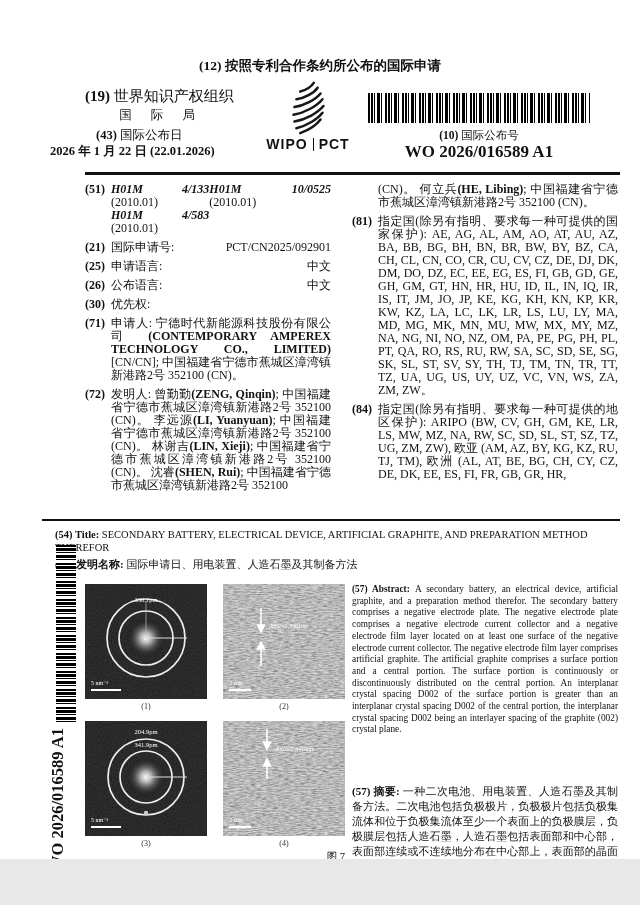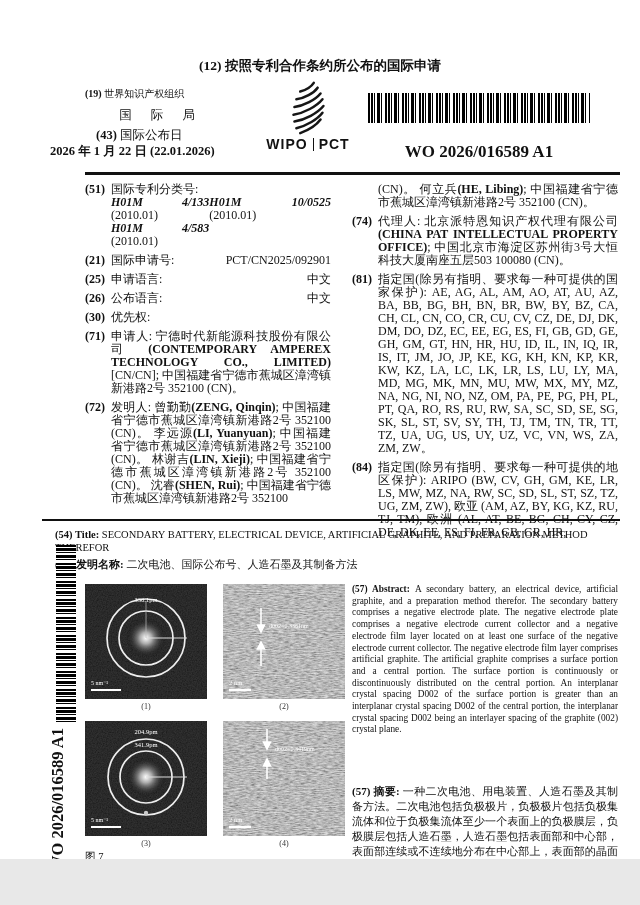--- a/index.html
+++ b/index.html
@@ -2,21 +2,21 @@
 <html><head>
 <meta charset="utf-8">
 <style>
   html,body{margin:0;padding:0;background:#e8e8e8;}
   .page{position:relative;width:640px;height:859px;background:#ffffff;margin:0 auto;
         font-family:"Liberation Serif","DejaVu Serif",serif;color:#111;overflow:hidden;}
   .b{font-weight:bold;}
   .bi{font-weight:bold;font-style:italic;}
   
   .line12{position:absolute;top:57px;left:0;width:100%;text-align:center;font-size:13.5px;font-weight:bold;}
-  .org-line{position:absolute;top:87px;left:85px;font-size:10px;}
+  .org-line{position:absolute;top:87px;left:85px;font-size:15px;}
   .org-bureau{position:absolute;top:107px;left:85px;width:152px;text-align:center;font-size:12.5px;letter-spacing:8px;}
   .pubdate-line{position:absolute;top:127px;left:96px;font-size:12.5px;}
   .pubdate-val{position:absolute;top:143px;left:50px;font-size:12.5px;font-weight:bold;text-align:right;}
   .wipo-logo{position:absolute;top:78px;left:278px;}
   .wipo-text{position:absolute;top:136px;left:256px;width:104px;display:flex;align-items:center;justify-content:center;
              font-family:"Liberation Sans","DejaVu Sans",sans-serif;font-weight:bold;font-size:14px;letter-spacing:1px;}
   .wipo-div{display:inline-block;width:1px;height:13px;background:#111;margin:0 5px;}
   .barcode-top{position:absolute;top:93px;left:368px;width:222px;height:30px;
       background:repeating-linear-gradient(90deg,#000 0 2px,#fff 2px 3px,#000 3px 5px,#fff 5px 6px,#000 6px 7px,#fff 7px 9px,#000 9px 12px,#fff 12px 13px,#000 13px 14px,#fff 14px 17px);}
   .pubno-title{position:absolute;top:128px;left:368px;width:222px;text-align:center;font-size:11.5px;}
@@ -38,21 +38,21 @@
   .cont{padding-left:26px;text-align:justify;}
   
   .title-en{position:absolute;top:528px;left:55px;width:565px;font-size:10.5px;line-height:13px;}
   .title-cn{position:absolute;top:557px;left:55px;width:565px;font-size:11px;}
   
   .figure{position:absolute;top:584px;left:85px;width:260px;}
   .fig-grid{display:grid;grid-template-columns:122px 122px;column-gap:16px;row-gap:10px;}
   .fig-cell{width:122px;}
   .fig-cell svg{display:block;}
   .fig-label{text-align:center;font-size:8px;color:#333;margin-top:3px;}
-  .fig-caption{text-align:left;font-size:10.5px;margin-top:2px;}
+  .fig-caption{text-align:right;font-size:10.5px;margin-top:2px;}
   
   .abstract-en{position:absolute;top:584px;left:352px;width:266px;font-size:9.3px;line-height:11.7px;text-align:justify;}
   .abstract-cn{position:absolute;top:784px;left:352px;width:266px;font-size:11px;line-height:15px;text-align:justify;}
   
   .barcode-side{position:absolute;top:545px;left:56px;width:20px;height:178px;
       background:repeating-linear-gradient(180deg,#000 0 2px,#fff 2px 3px,#000 3px 6px,#fff 6px 7px,#000 7px 8px,#fff 8px 10px,#000 10px 13px,#fff 13px 14px,#000 14px 15px,#fff 15px 18px);}
   .side-pubno{position:absolute;top:789px;left:-26px;width:170px;height:22px;transform:rotate(-90deg);
       font-weight:bold;font-size:16.5px;text-align:center;font-family:"Liberation Serif",serif;}
   
   .footer-note{position:absolute;top:876px;right:38px;font-size:10.5px;color:#222;}
@@ -110,29 +110,32 @@
       </g>
     </svg>
   </div>
   <div class="wipo-text">
     <span>WIPO</span>
     <span class="wipo-div"></span>
     <span>PCT</span>
   </div>
 
   <div class="barcode-top"></div>
+  <div class="pubno-title">
+    <span class="b">(10)</span>
+    <span>国际公布号</span>
+  </div>
   <div class="pubno-val">WO 2026/016589 A1</div>
 
   <div class="rule-header"></div>
 
   <div class="col col-left">
 
     <div class="field pfield">
       <span class="flabel">(51)</span>
-      <div>国际专利分类号:</div>
       <div class="ipc-grid">
         <span><span class="bi">H01M 4/133</span> <span>(2010.01)</span></span>
         <span><span class="bi">H01M 10/0525</span> <span>(2010.01)</span></span>
         <span><span class="bi">H01M 4/583</span> <span>(2010.01)</span></span>
       </div>
     </div>
 
     <div class="field kv">
       <span class="flabel">(21)</span>
       <span>国际申请号:</span>
@@ -167,43 +170,39 @@
       <span>发明人: </span><span>曾勤勤</span><span class="b">(ZENG, Qinqin)</span><span>; 中国福建省宁德市蕉城区漳湾镇新港路2号 352100 (CN)。 </span><span>李远源</span><span class="b">(LI, Yuanyuan)</span><span>; 中国福建省宁德市蕉城区漳湾镇新港路2号 352100 (CN)。 </span><span>林谢吉</span><span class="b">(LIN, Xieji)</span><span>; 中国福建省宁德市蕉城区漳湾镇新港路2号 352100 (CN)。 </span><span>沈睿</span><span class="b">(SHEN, Rui)</span><span>; 中国福建省宁德市蕉城区漳湾镇新港路2号 352100</span>
     </div>
   </div>
 
   <div class="col col-right">
 
     <div class="field cont">
       <span>(CN)。 </span><span>何立兵</span><span class="b">(HE, Libing)</span><span>; 中国福建省宁德市蕉城区漳湾镇新港路2号 352100 (CN)。</span>
     </div>
 
-    <div class="field pfield">
-      <span class="flabel">(74)</span>
-      <span>代理人: </span><span>北京派特恩知识产权代理有限公司 </span><span class="b">(CHINA PAT INTELLECTUAL PROPERTY OFFICE)</span><span>; 中国北京市海淀区苏州街3号大恒科技大厦南座五层503 100080 (CN)。</span>
-    </div>
 
     <div class="field pfield">
       <span class="flabel">(81)</span>
       <span>指定国(除另有指明、要求每一种可提供的国家保护): </span><span>AE, AG, AL, AM, AO, AT, AU, AZ, BA, BB, BG, BH, BN, BR, BW, BY, BZ, CA, CH, CL, CN, CO, CR, CU, CV, CZ, DE, DJ, DK, DM, DO, DZ, EC, EE, EG, ES, FI, GB, GD, GE, GH, GM, GT, HN, HR, HU, ID, IL, IN, IQ, IR, IS, IT, JM, JO, JP, KE, KG, KH, KN, KP, KR, KW, KZ, LA, LC, LK, LR, LS, LU, LY, MA, MD, MG, MK, MN, MU, MW, MX, MY, MZ, NA, NG, NI, NO, NZ, OM, PA, PE, PG, PH, PL, PT, QA, RO, RS, RU, RW, SA, SC, SD, SE, SG, SK, SL, ST, SV, SY, TH, TJ, TM, TN, TR, TT, TZ, UA, UG, US, UY, UZ, VC, VN, WS, ZA, ZM, ZW。</span>
     </div>
 
     <div class="field pfield">
       <span class="flabel">(84)</span>
       <span>指定国(除另有指明、要求每一种可提供的地区保护): </span><span>ARIPO (BW, CV, GH, GM, KE, LR, LS, MW, MZ, NA, RW, SC, SD, SL, ST, SZ, TZ, UG, ZM, ZW), 欧亚 (AM, AZ, BY, KG, KZ, RU, TJ, TM), 欧洲 (AL, AT, BE, BG, CH, CY, CZ, DE, DK, EE, ES, FI, FR, GB, GR, HR,</span>
     </div>
   </div>
 
   <div class="rule-mid"></div>
 
   <div class="title-en">
     <span class="b">(54) Title: </span><span>SECONDARY BATTERY, ELECTRICAL DEVICE, ARTIFICIAL GRAPHITE, AND PREPARATION METHOD THEREFOR</span>
   </div>
   <div class="title-cn">
-    <span class="b">(54) 发明名称: </span><span>二次电池、国际公布号、人造石墨及其制备方法</span>
+    <span class="b">(54) 发明名称: </span><span>国际申请日、用电装置、人造石墨及其制备方法</span>
   </div>
 
   <div class="figure">
     <div class="fig-grid">
 
       <div class="fig-cell">
         <svg width="122" height="115" viewBox="0 0 122 115">
           <rect width="122" height="115" fill="#060606"></rect>
           <rect width="122" height="115" filter="url(#fftnoise)" opacity="0.22"></rect>
           <circle cx="61" cy="54" r="20" fill="url(#fftglow)"></circle>

